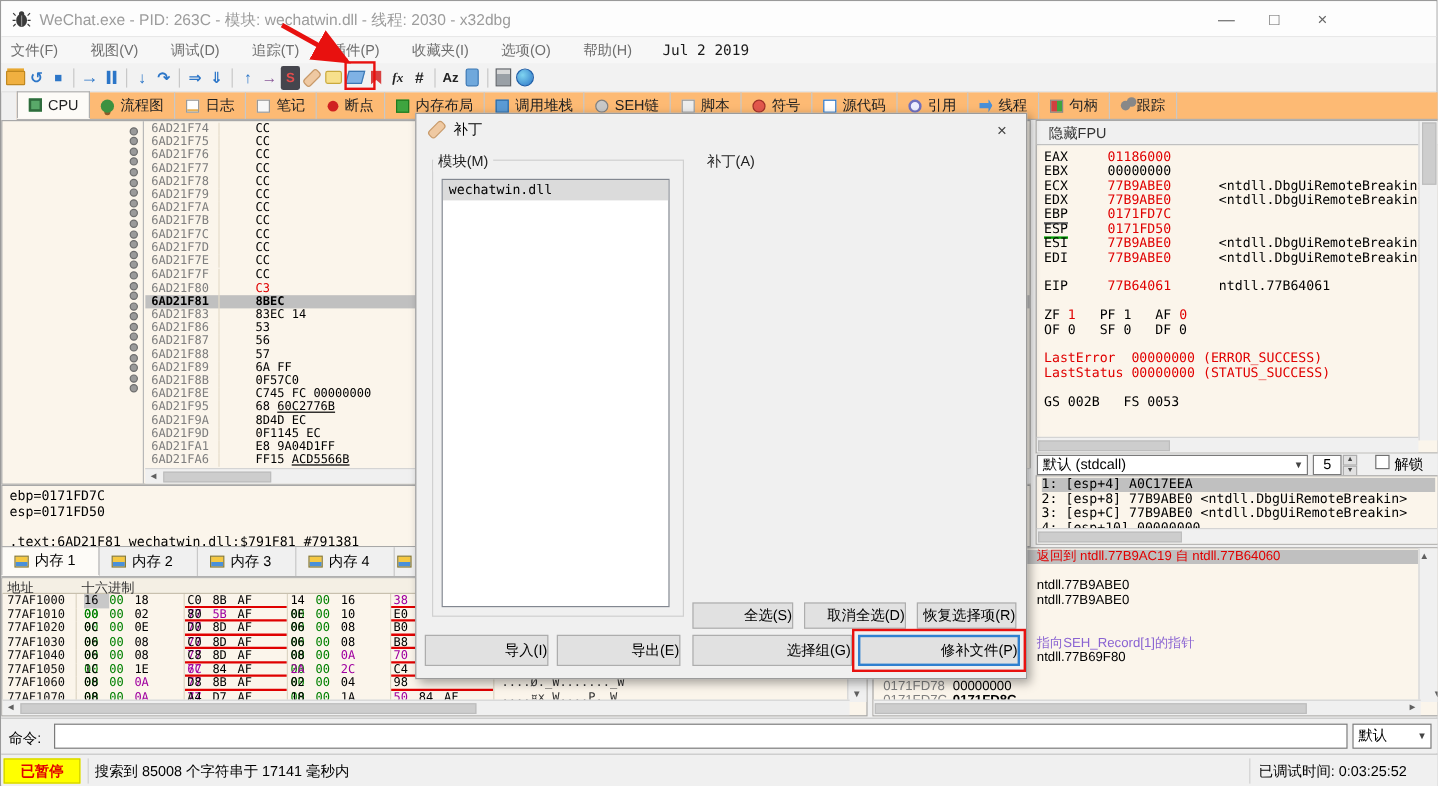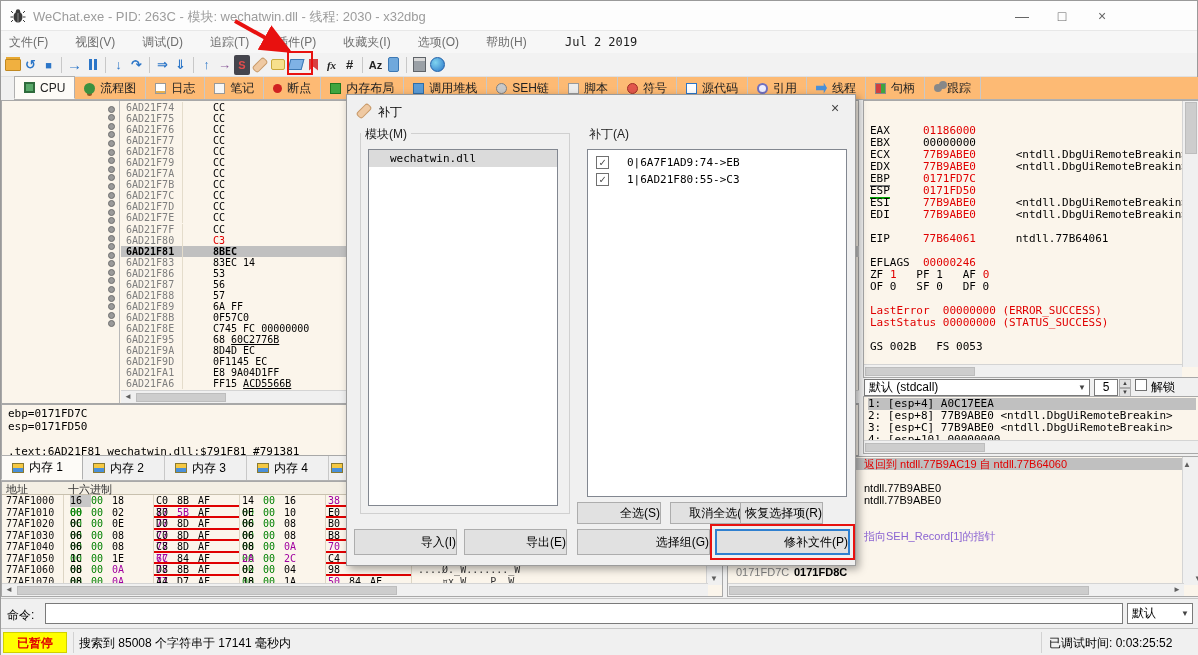--- a/index.html
+++ b/index.html
@@ -146,52 +146,52 @@
   #regs-hs{left:0;bottom:0;width:318px}
 
   
   #convbar{position:absolute;left:862px;top:278px;width:336px;height:18px;background:#f0f0f0;display:flex;align-items:center}
   .selbox{height:17px;background:#fff;border:1px solid #7a7a7a;display:flex;align-items:center;padding:0 4px;position:relative}
   #conv-select{width:226px;margin-left:1px}
   .selarrow{position:absolute;right:3px;font-size:8px;color:#444}
   #conv-spin{width:24px;margin-left:4px;justify-content:center}
   .spinbtns{width:12px;height:17px;margin-left:1px;display:flex;flex-direction:column}
   .spinbtns span{flex:1;background:#e1e1e1;border:1px solid #adadad;font-size:6px;line-height:7px;text-align:center;color:#444}
-  #unlockwrap{display:flex;margin-left:4px}
+  #unlockwrap{display:flex;margin-left:15px}
   .cbx{width:12px;height:12px;background:#fff;border:1px solid #707070;margin-right:4px;text-align:center;line-height:11px;font-size:10px;color:#444}
 
   
   #args{left:862px;top:296px;width:336px;height:58px}
   #arg-lines{position:absolute;left:4px;top:1px;width:328px;height:48px;overflow:hidden;
     font-family:"DejaVu Sans Mono","Liberation Mono",monospace;font-size:11px}
   #arg-lines .ln{width:500px}
   #args-hs{left:0;bottom:0;width:334px}
 
   
   #dialog{position:absolute;left:345px;top:93px;width:510px;height:472px;background:#f0f0f0;border:1px solid #9b9b9b;box-shadow:3px 3px 8px rgba(0,0,0,.35);z-index:10}
-  #dlg-title{height:26px;display:flex;align-items:flex-end;padding-left:8px}
+  #dlg-title{height:26px;display:flex;align-items:center;padding-left:8px}
   #dlg-title .patch{margin-right:6px}
   #dlg-close{position:absolute;right:8px;top:4px;width:24px;height:18px;text-align:center;line-height:18px;font-size:14px;color:#444}
   .grouplabel{position:absolute;background:#f0f0f0;padding:0 4px;color:#222;z-index:2}
   #lbl-module{left:14px;top:31px}
   #lbl-patch{left:238px;top:31px}
   #frm-module{position:absolute;left:13px;top:38px;width:210px;height:381px;border:1px solid #d0d0d0}
   .listbox{position:absolute;background:#fff;border:1px solid #828790;font-family:"DejaVu Sans Mono","Liberation Mono",monospace;font-size:11px;overflow:hidden}
   #module-list{left:21px;top:54px;width:190px;height:357px}
-  .mitem{height:17px;line-height:17px;padding-left:21px}
+  .mitem{height:17px;line-height:17px;padding-left:5px}
   .mitem.msel{background:#dbdbdb}
   #patch-list{left:240px;top:54px;width:260px;height:348px;padding-top:4px}
   .pitem{height:17px;display:flex;align-items:center;padding-left:8px}
   .pitem .cb{width:13px;height:13px;background:#fff;border:1px solid #707070;text-align:center;line-height:12px;font-size:11px;color:#444;flex:0 0 auto}
   .pitem .cb.on::before{content:"✓"}
   .pitem .ptext{margin-left:18px;color:#000}
   .dlgbtn{position:absolute;background:#e1e1e1;border:1px solid #adadad;text-align:right;color:#000;font-size:12px}
   #b-selall{left:230px;top:407px;width:84px;height:22px;line-height:20px}
   #b-deselall{left:323px;top:407px;width:85px;height:22px;line-height:20px}
-  #b-restore{left:393px;top:407px;width:83px;height:22px;line-height:20px}
+  #b-restore{left:417px;top:407px;width:83px;height:22px;line-height:20px}
   #b-import{left:7px;top:434px;width:103px;height:26px;line-height:24px}
   #b-export{left:117px;top:434px;width:103px;height:26px;line-height:24px}
   #b-groups{left:230px;top:434px;width:133px;height:26px;line-height:24px}
   #b-patchfile{left:368px;top:434px;width:135px;height:26px;line-height:22px;border:2px solid #2f80d0}
   .annbox{position:absolute;border:2px solid #e8110f;z-index:30}
   #ann-patchfile{left:363px;top:429px;width:145px;height:36px}
 
   
   #cmdbar{position:absolute;left:0;top:597px;width:1198px;height:30px;background:#f0f0f0;border-top:1px solid #c6c6c6}
   #cmdlabel{position:absolute;left:6px;top:8px;color:#000}
@@ -236,21 +236,21 @@
 
   <span class="menuitem">文件(F)</span>
       <span class="menuitem">视图(V)</span>
       <span class="menuitem">调试(D)</span>
       <span class="menuitem">追踪(T)</span>
       <span class="menuitem">插件(P)</span>
       <span class="menuitem">收藏夹(I)</span>
       <span class="menuitem">选项(O)</span>
       <span class="menuitem">帮助(H)</span>
     </div>
-  <span id="builddate" style="position:absolute;left:564px;top:34px;z-index:2">Jul 2 2019</span>
+  <span id="builddate" style="position:absolute;left:551px;top:34px;z-index:2">Jul 2 2019</span>
 
   <div id="toolbar">
 
   <span class="tbi open-folder"></span>
       <span class="tbi restart"></span>
       <span class="tbi stop"></span>
       <span class="tbi sep"></span>
       <span class="tbi run"></span>
       <span class="tbi pause"></span>
       <span class="tbi sep"></span>
@@ -641,20 +641,25 @@
             <span class="sc "></span>
           </div>
           <div class="srow ">
             <span class="sa"></span>
             <span class="sv "></span>
             <span class="sc pu">指向SEH_Record[1]的指针</span>
           </div>
           <div class="srow ">
             <span class="sa"></span>
             <span class="sv "></span>
+            <span class="sc ">ntdll.77B69F80</span>
+          </div>
+          <div class="srow ">
+            <span class="sa"></span>
+            <span class="sv "></span>
             <span class="sc "></span>
           </div>
           <div class="srow ">
             <span class="sa">0171FD78</span>
             <span class="sv ">00000000</span>
             <span class="sc "></span>
           </div>
           <div class="srow ">
             <span class="sa">0171FD7C</span>
             <span class="sv b">0171FD8C</span>
@@ -665,33 +670,33 @@
         <span class="sbbtn">▲</span>
         <span class="sbbtn" style="position:absolute;bottom:0">▼</span>
       </div>
       <div id="stack-hs" class="hscroll">
         <div class="sbthumb" style="width:360px"></div>
         <span class="sbbtn" style="position:absolute;right:0">►</span>
       </div>
     </div>
 
     <div id="regs" class="pane">
+      <div id="fpubar">隐藏FPU</div>
       <div id="reg-lines">
           <div class="ln "><span class="sg k">EAX     </span><span class="sg r">01186000</span></div>
           <div class="ln "><span class="sg k">EBX     </span><span class="sg k">00000000</span></div>
           <div class="ln "><span class="sg k">ECX     </span><span class="sg r">77B9ABE0</span><span class="sg k">      </span><span class="sg k">&lt;ntdll.DbgUiRemoteBreakin&gt;</span></div>
           <div class="ln "><span class="sg k">EDX     </span><span class="sg r">77B9ABE0</span><span class="sg k">      </span><span class="sg k">&lt;ntdll.DbgUiRemoteBreakin&gt;</span></div>
           <div class="ln "><span class="sg k ur">EBP</span><span class="sg k">     </span><span class="sg r">0171FD7C</span></div>
           <div class="ln "><span class="sg k ug">ESP</span><span class="sg k">     </span><span class="sg r">0171FD50</span></div>
           <div class="ln "><span class="sg k">ESI     </span><span class="sg r">77B9ABE0</span><span class="sg k">      </span><span class="sg k">&lt;ntdll.DbgUiRemoteBreakin&gt;</span></div>
           <div class="ln "><span class="sg k">EDI     </span><span class="sg r">77B9ABE0</span><span class="sg k">      </span><span class="sg k">&lt;ntdll.DbgUiRemoteBreakin&gt;</span></div>
           <div class="ln "><span class="sg ">&nbsp;</span></div>
           <div class="ln "><span class="sg k">EIP     </span><span class="sg r">77B64061</span><span class="sg k">      </span><span class="sg k">ntdll.77B64061</span></div>
           <div class="ln "><span class="sg ">&nbsp;</span></div>
-          <div class="ln "><span class="sg k">EFLAGS  </span><span class="sg r">00000246</span></div>
           <div class="ln "><span class="sg k">ZF </span><span class="sg r">1</span><span class="sg k">   PF </span><span class="sg k">1</span><span class="sg k">   AF </span><span class="sg r">0</span></div>
           <div class="ln "><span class="sg k">OF 0   SF 0   DF 0</span></div>
           <div class="ln "><span class="sg ">&nbsp;</span></div>
           <div class="ln "><span class="sg r">LastError  00000000 (ERROR_SUCCESS)</span></div>
           <div class="ln "><span class="sg r">LastStatus 00000000 (STATUS_SUCCESS)</span></div>
           <div class="ln "><span class="sg ">&nbsp;</span></div>
           <div class="ln "><span class="sg k">GS 002B   FS 0053</span></div>
         </div>
       <div id="regs-vs" class="vscroll">
         <div class="vthumb" style="height:52px"></div>
@@ -738,32 +743,20 @@
       <span>补丁</span>
       <span id="dlg-close">×</span>
     </div>
     <span id="lbl-module" class="grouplabel">模块(M)</span>
     <div id="frm-module"></div>
     <div id="module-list" class="listbox">
 
     <div class="mitem msel"><span>wechatwin.dll</span></div>
       </div>
     <span id="lbl-patch" class="grouplabel">补丁(A)</span>
-    <div id="patch-list" class="listbox">
-
-        <div class="pitem">
-          <span class="cb on"></span>
-          <span class="ptext">0|6A7F1AD9:74-&gt;EB</span>
-        </div>
-
-        <div class="pitem">
-          <span class="cb on"></span>
-          <span class="ptext">1|6AD21F80:55-&gt;C3</span>
-        </div>
-      </div>
     <div id="b-selall" class="dlgbtn">全选(S)</div>
     <div id="b-deselall" class="dlgbtn">取消全选(D)</div>
     <div id="b-restore" class="dlgbtn">恢复选择项(R)</div>
     <div id="b-import" class="dlgbtn">导入(I)</div>
     <div id="b-export" class="dlgbtn">导出(E)</div>
     <div id="b-groups" class="dlgbtn">选择组(G)</div>
     <div id="b-patchfile" class="dlgbtn">修补文件(P)</div>
     <div id="ann-patchfile" class="annbox"></div>
   </div>
 

